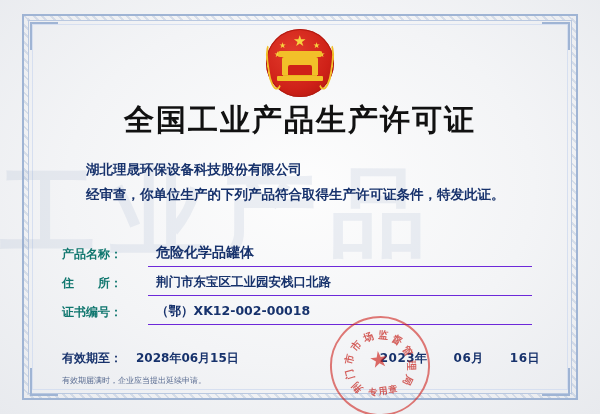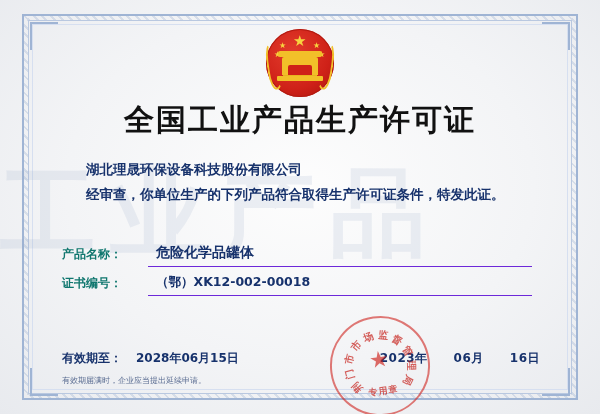--- a/index.html
+++ b/index.html
@@ -356,20 +356,24 @@
 
   <div class="body-block">
     <div class="company">湖北理晟环保设备科技股份有限公司</div>
     <div class="statement">经审查，你单位生产的下列产品符合取得生产许可证条件，特发此证。</div>
   </div>
 
   <div class="fields">
     <div class="field-row">
       <div class="field-label">产品名称：</div>
       <div class="field-value big">危险化学品罐体</div>
+    </div>
+    <div class="field-row">
+      <div class="field-label">住　　所：</div>
+      <div class="field-value">荆门市东宝区工业园安栈口北路</div>
     </div>
     <div class="field-row">
       <div class="field-label">证书编号：</div>
       <div class="field-value">（鄂）XK12-002-00018</div>
     </div>
   </div>
 
   <div class="validity">
     <span class="lbl">有效期至：</span>
     <span class="val">2028年06月15日</span>

